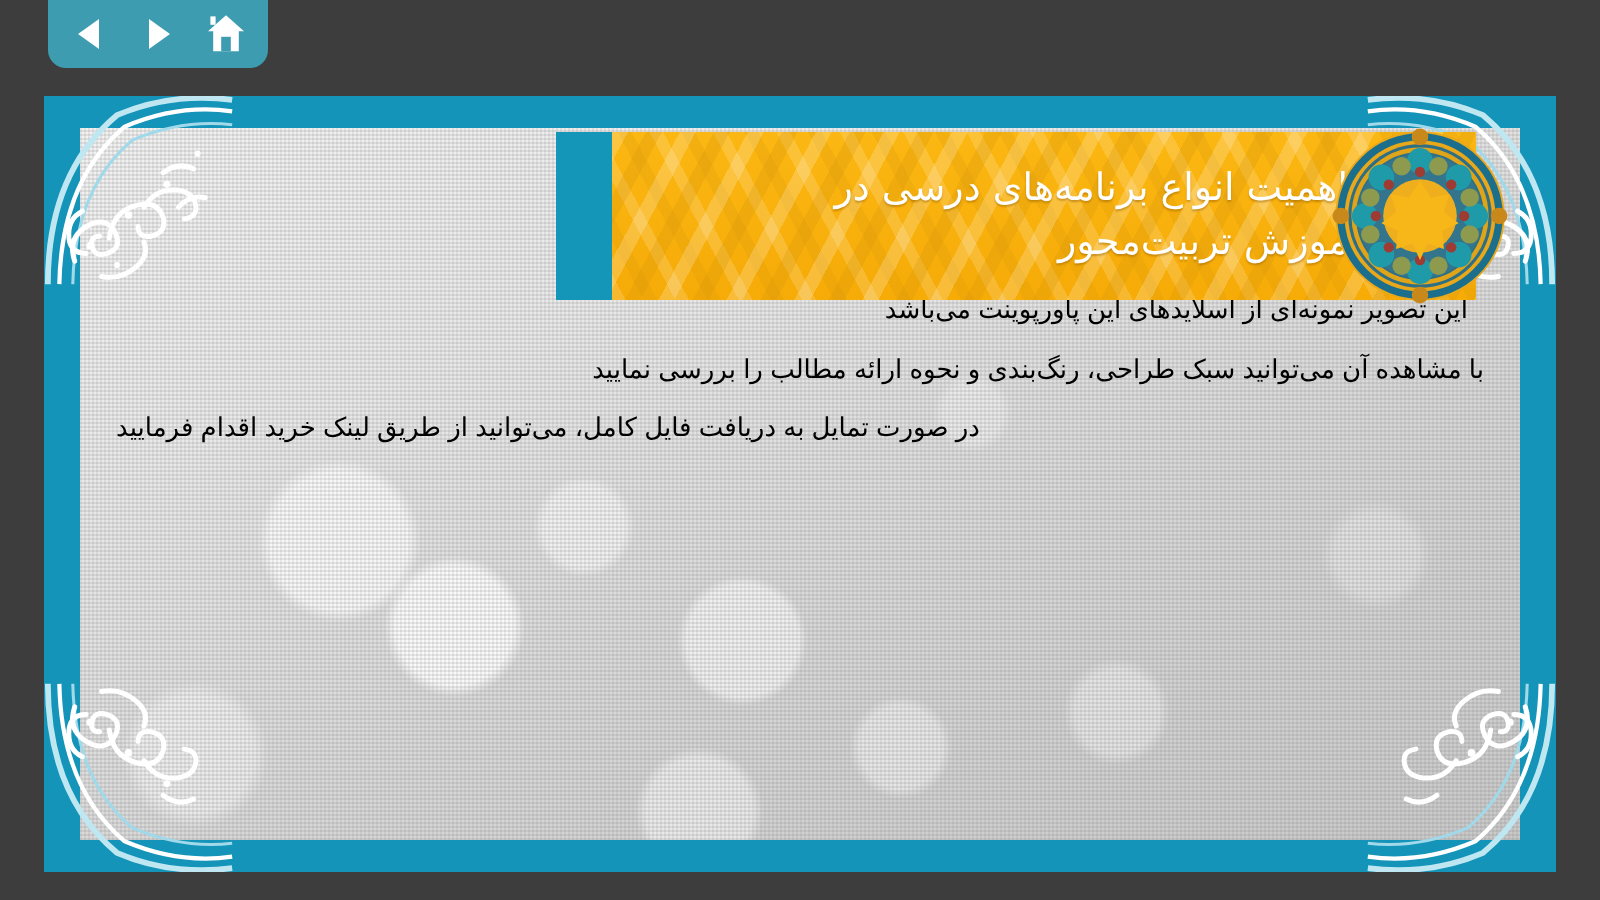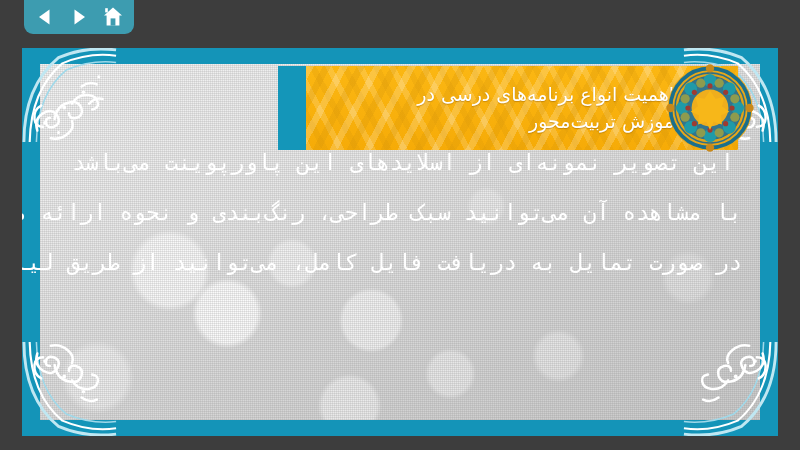--- a/index.html
+++ b/index.html
@@ -171,29 +171,29 @@
     position: absolute;
     left: 36px;
     right: 36px;
     top: 92px;
     direction: rtl;
     text-align: center;
     z-index: 20;
   }
   .body-line {
     direction: rtl;
-    color: #ffffff;
-    font-family: Liberation Mono, monospace;
-    font-size: 22px;
+    color: #000000;
+    font-family: Liberation Sans, sans-serif;
+    font-size: 13px;
     line-height: 2.28;
     white-space: nowrap;
   }
   .body-line.l1 { text-align: right; padding-right: 8px; }
   .body-line.l2 { text-align: right; }
-  .body-line.l3 { text-align: right; }
+  .body-line.l3 { text-align: left; }
 </style>
 </head>
 <body>
 
 <div id="viewer">
 
   <div class="nav-bar">
     <div class="nav-btn" title="prev">
       <span>
         <svg width="20" height="20" viewBox="0 0 20 20" aria-hidden="true">

